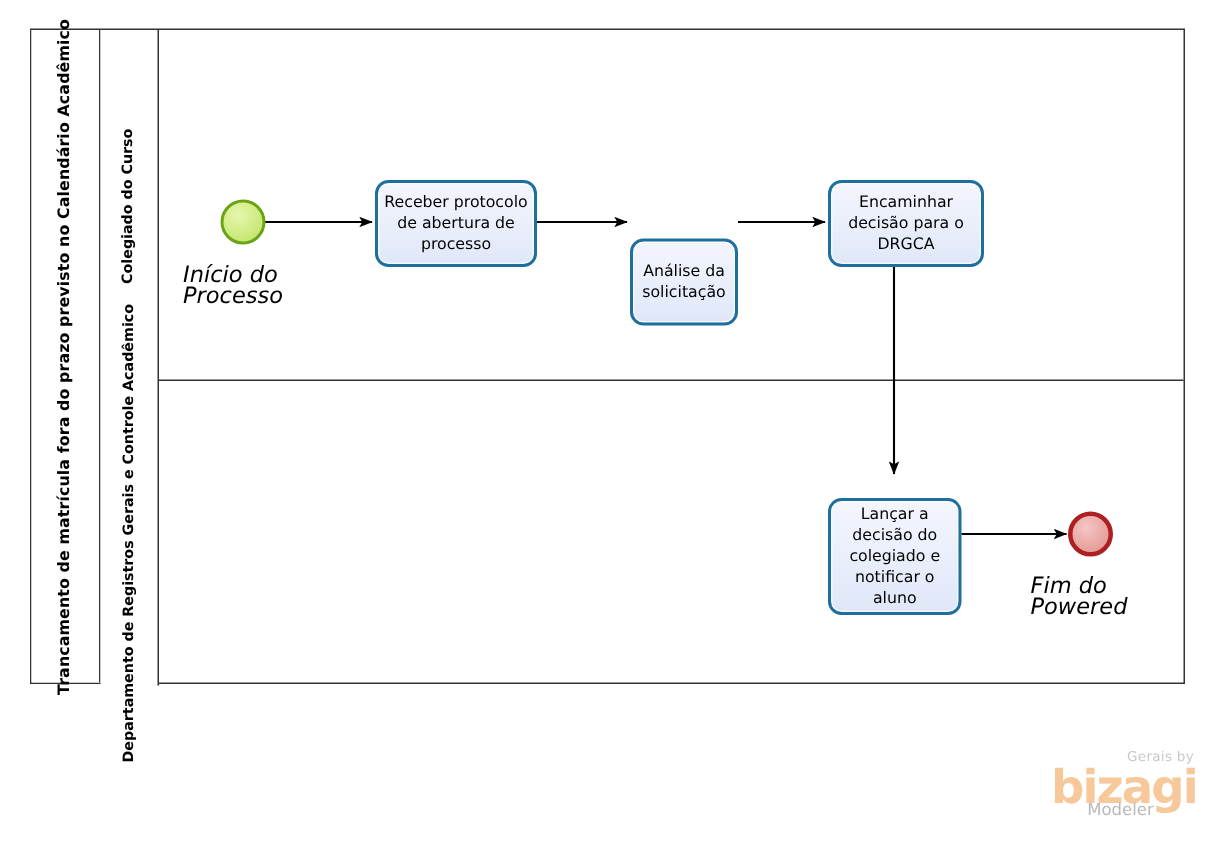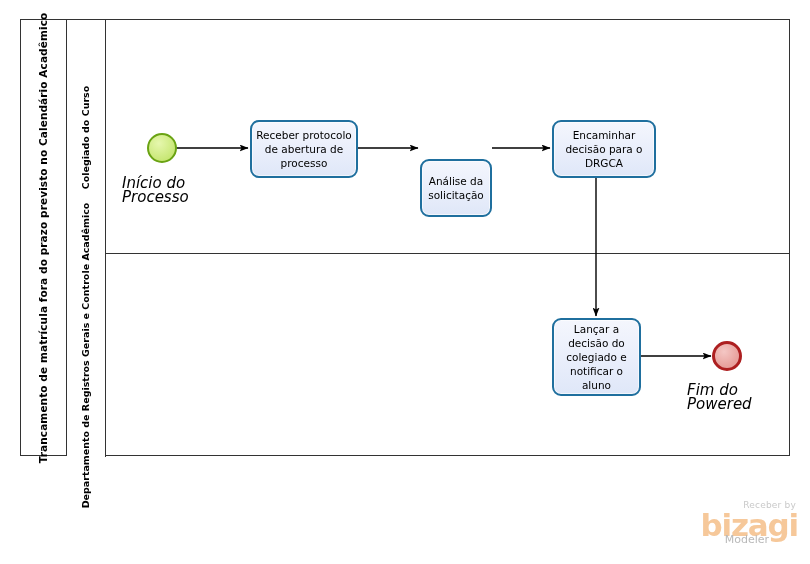--- a/index.html
+++ b/index.html
@@ -231,29 +231,29 @@
   <span class="task-label">Análise da
 solicitação</span>
 </div>
 
 <div class="task" style="left:552px; top:120px; width:104px; height:58px;">
   <span class="task-label">Encaminhar
 decisão para o
 DRGCA</span>
 </div>
 
-<div class="task" style="left:552px; top:318px; width:89px; height:78px;">
+<div class="task" style="left:552px; top:332px; width:89px; height:78px;">
   <span class="task-label">Lançar a
 decisão do
 colegiado e
 notificar o
 aluno</span>
 </div>
 
 <div class="event end-event" style="left:712px; top:341px;"></div>
 <div class="event-label" style="left:687px; top:383px; width:80px;">Fim do
 Powered</div>
 
 <div id="brand">
-  <div id="brand-powered">Receber by</div>
+  <div id="brand-powered">Gerais by</div>
   <div id="brand-name">bizagi</div>
   <div id="brand-modeler">Modeler</div>
 </div>
 
 </body></html>

